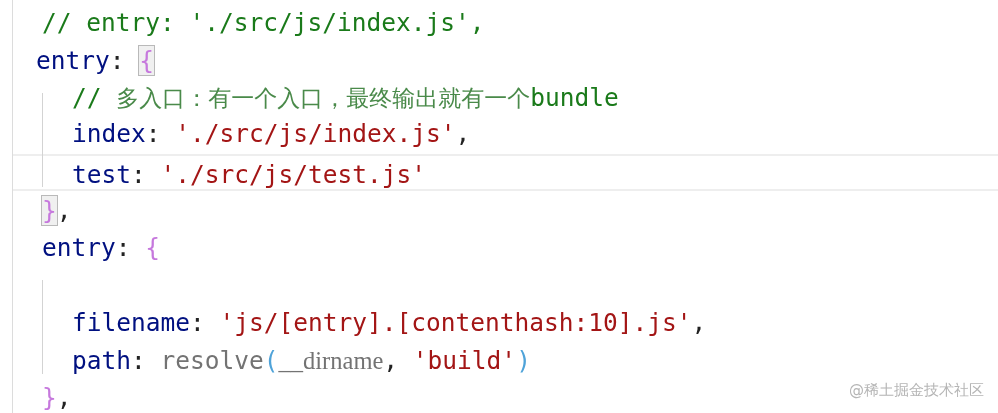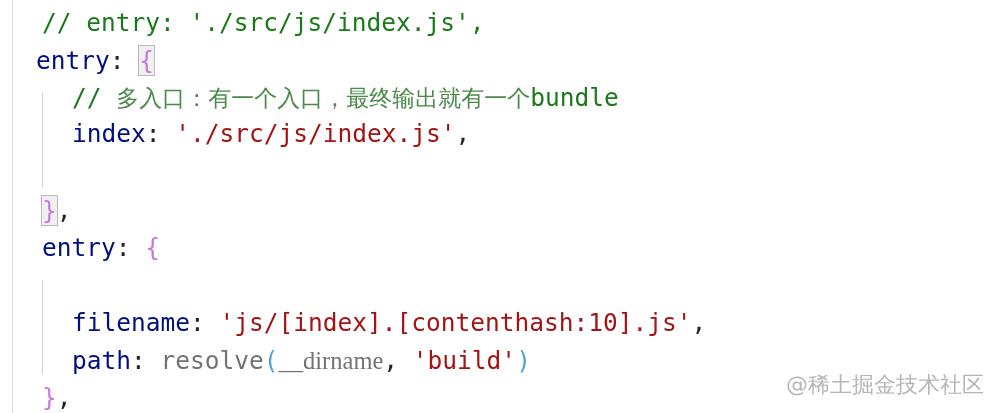--- a/index.html
+++ b/index.html
@@ -69,37 +69,38 @@
     .c-var { color: #737373; font-family: Liberation Serif, serif; }
     .bracket-match {
       outline: 1px solid #b9b9b9;
       background: #f0f0f0;
     }
     .watermark {
       position: absolute;
       right: 14px;
       bottom: 13px;
       font-family: "DejaVu Sans", sans-serif;
-      font-size: 22px;
+      font-size: 15px;
       color: #b5b5b5;
     }
   </style>
 </head>
 <body>
 
 <div class="gutter-line"></div>
 
 <div class="editor" id="editor">
     <div class="line" style="top: 4px;"><span class="content" style="left: 42px;"><span class="c-comment">// entry: './src/js/index.js',</span></span></div>
     <div class="line" style="top: 41.5px;"><span class="content" style="left: 36px;"><span class="c-key">entry</span><span class="c-punct">: </span><span class="c-brace bracket-match">{</span></span></div>
     <div class="line" style="top: 79px;"><span class="content" style="left: 72px;"><span class="c-comment">// </span><span class="c-comment-cjk">多入口：有一个入口，最终输出就有一个</span><span class="c-comment">bundle</span></span></div>
     <div class="line" style="top: 115px;"><span class="content" style="left: 72px;"><span class="c-key">index</span><span class="c-punct">: </span><span class="c-str">'./src/js/index.js'</span><span class="c-punct">,</span></span></div>
+    <div class="line current" style="top: 154px;"><span class="content" style="left: 59px;"><span class="c-key">test</span><span class="c-punct">: </span><span class="c-str">'./src/js/test.js'</span></span></div>
     <div class="line" style="top: 191.5px;"><span class="content" style="left: 42px;"><span class="c-brace bracket-match">}</span><span class="c-punct">,</span></span></div>
     <div class="line" style="top: 229px;"><span class="content" style="left: 42px;"><span class="c-key">entry</span><span class="c-punct">: </span><span class="c-brace">{</span></span></div>
-    <div class="line" style="top: 304px;"><span class="content" style="left: 72px;"><span class="c-key">filename</span><span class="c-punct">: </span><span class="c-str">'js/[index].[contenthash:10].js'</span><span class="c-punct">,</span></span></div>
+    <div class="line" style="top: 304px;"><span class="content" style="left: 72px;"><span class="c-key">filename</span><span class="c-punct">: </span><span class="c-str">'js/[entry].[contenthash:10].js'</span><span class="c-punct">,</span></span></div>
     <div class="line" style="top: 341.5px;"><span class="content" style="left: 72px;"><span class="c-key">path</span><span class="c-punct">: </span><span class="c-func">resolve</span><span class="c-brace-blue">(</span><span class="c-var">__dirname</span><span class="c-punct">, </span><span class="c-str">'build'</span><span class="c-brace-blue">)</span></span></div>
     <div class="line" style="top: 379px;"><span class="content" style="left: 42px;"><span class="c-brace">}</span><span class="c-punct">,</span></span></div>
   </div>
 
 <div class="indent-guide" style="top: 93px; height: 94px;"></div>
 <div class="indent-guide" style="top: 280px; height: 94px;"></div>
 
 <div class="watermark">@稀土掘金技术社区</div>
 
 </body></html>

